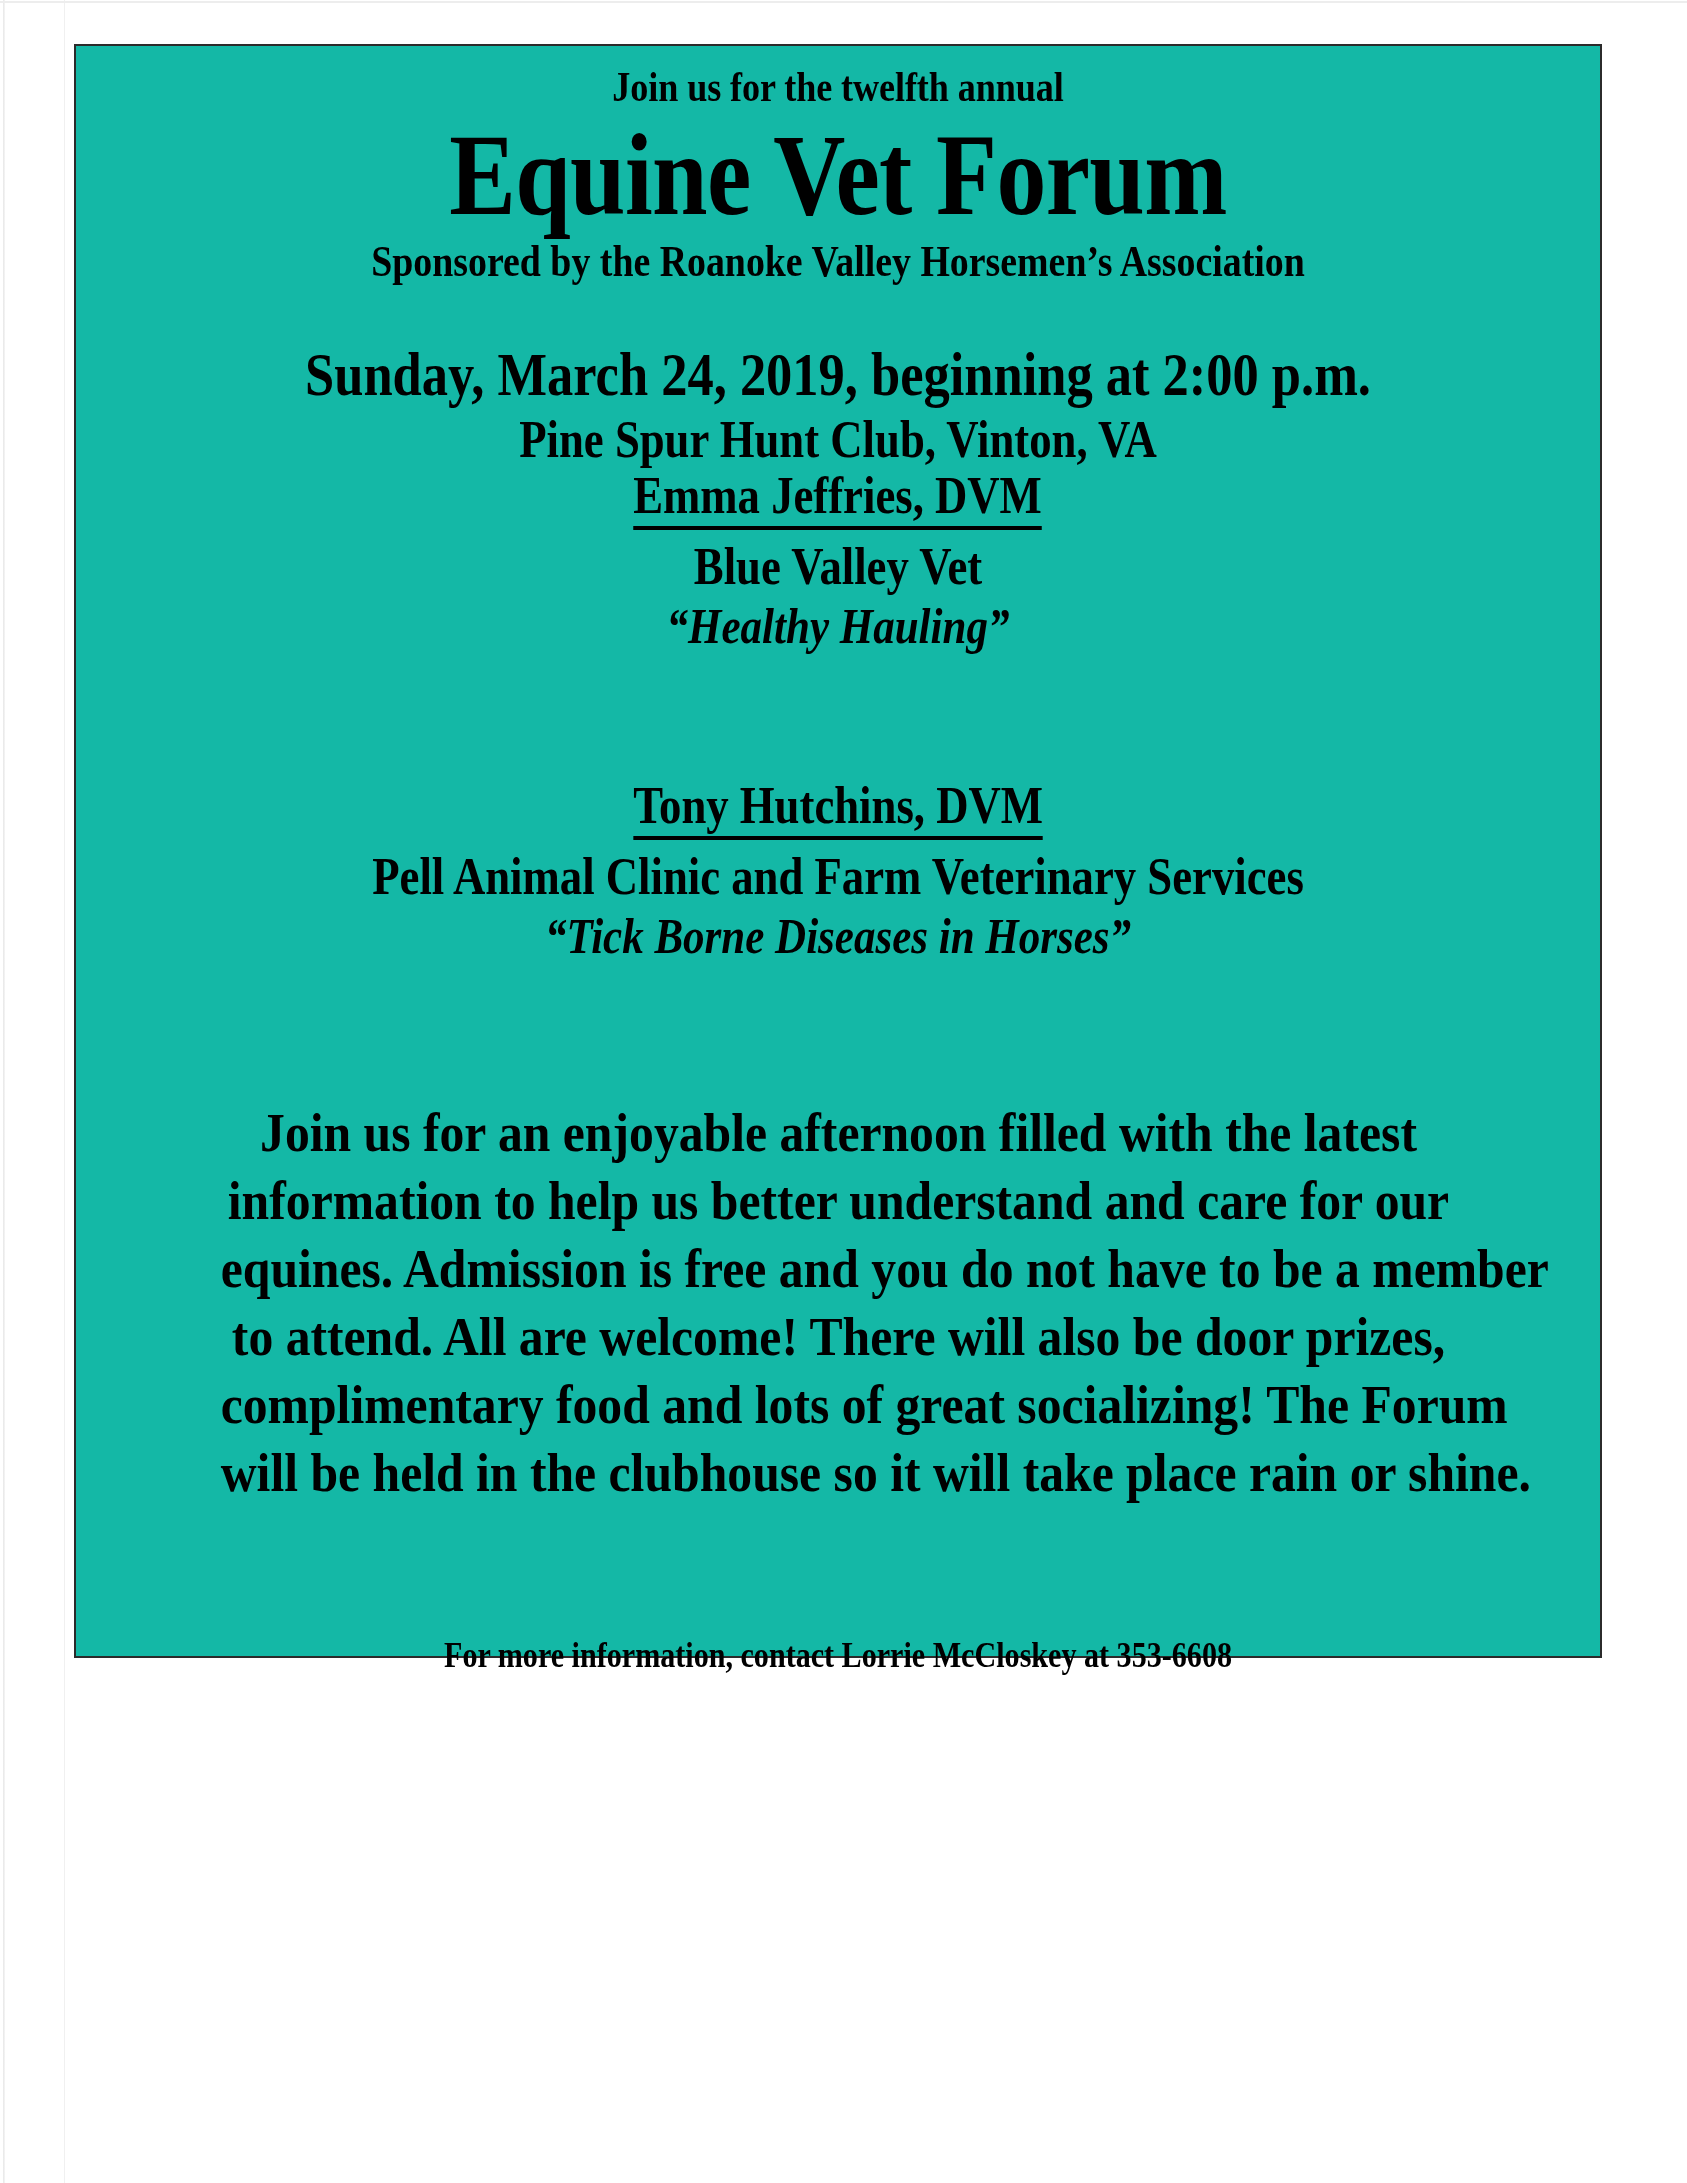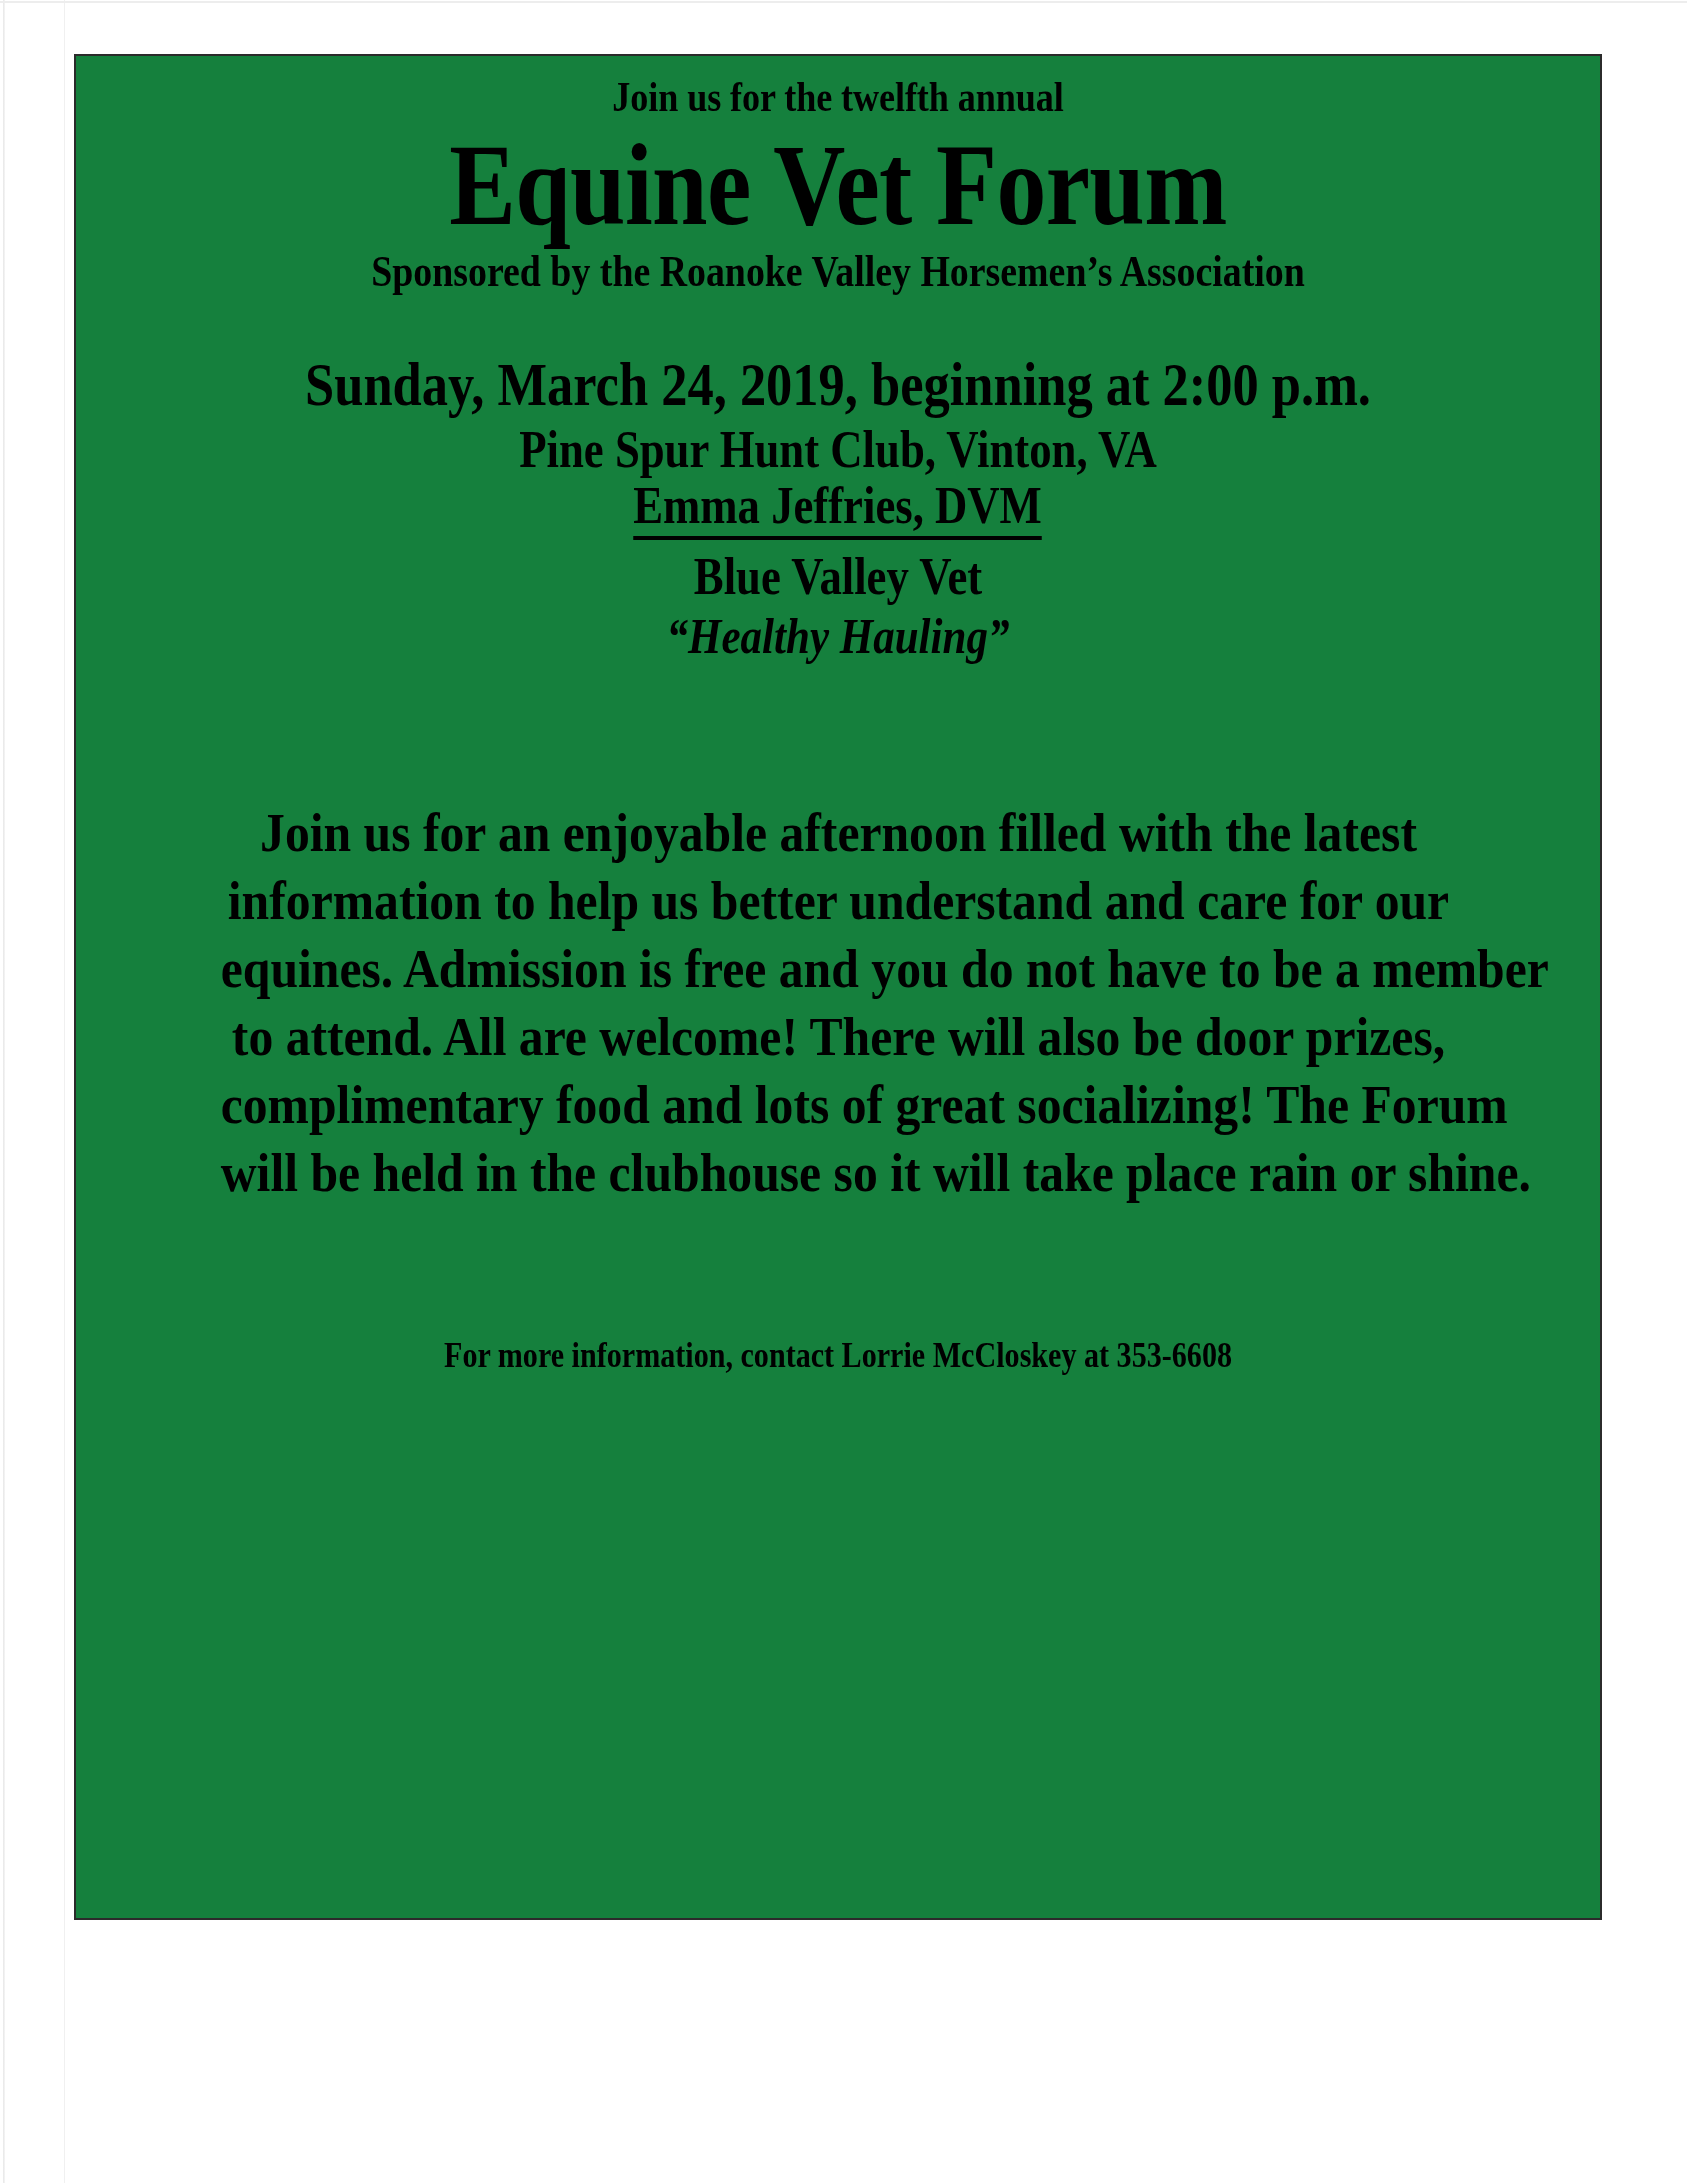--- a/index.html
+++ b/index.html
@@ -50,26 +50,26 @@
     top: 1.3px;
     width: 1687px;
     height: 1.3px;
     background: #ededed;
   }
 
   
   .flyer-frame {
     position: absolute;
     left: 74px;
-    top: 54px;
+    top: 44px;
     width: 1528px;
-    height: 1866px;
+    height: 1614px;
     border: 2.6px solid #2b2b2b;
     box-sizing: border-box;
-    background: #15803d;
+    background: #14b8a6;
   }
 
   .flyer-inner {
     position: absolute;
     left: 0;
     top: 0;
     width: 100%;
     height: 100%;
     box-sizing: border-box;
     padding: 0 30px;
@@ -188,20 +188,27 @@
       <div class="cond where">Pine Spur Hunt Club, Vinton, VA</div>
 
       <div class="speaker-block speaker-1">
         <div class="speaker-name-wrap">
           <span class="cond speaker-name">Emma Jeffries, DVM</span>
         </div>
         <div class="cond speaker-org">Blue Valley Vet</div>
         <div class="cond speaker-topic">“Healthy Hauling”</div>
       </div>
 
+      <div class="speaker-block speaker-2">
+        <div class="speaker-name-wrap">
+          <span class="cond speaker-name">Tony Hutchins, DVM</span>
+        </div>
+        <div class="cond speaker-org">Pell Animal Clinic and Farm Veterinary Services</div>
+        <div class="cond speaker-topic">“Tick Borne Diseases in Horses”</div>
+      </div>
 
       <div class="body-copy">
         <span class="ln">Join us for an enjoyable afternoon filled with the latest</span>
         <span class="ln">information to help us better understand and care for our</span>
         <span class="ln">equines. Admission is free and you do not have to be a member</span>
         <span class="ln">to attend. All are welcome! There will also be door prizes,</span>
         <span class="ln">complimentary food and lots of great socializing! The Forum</span>
         <span class="ln">will be held in the clubhouse so it will take place rain or shine.</span>
       </div>
 

